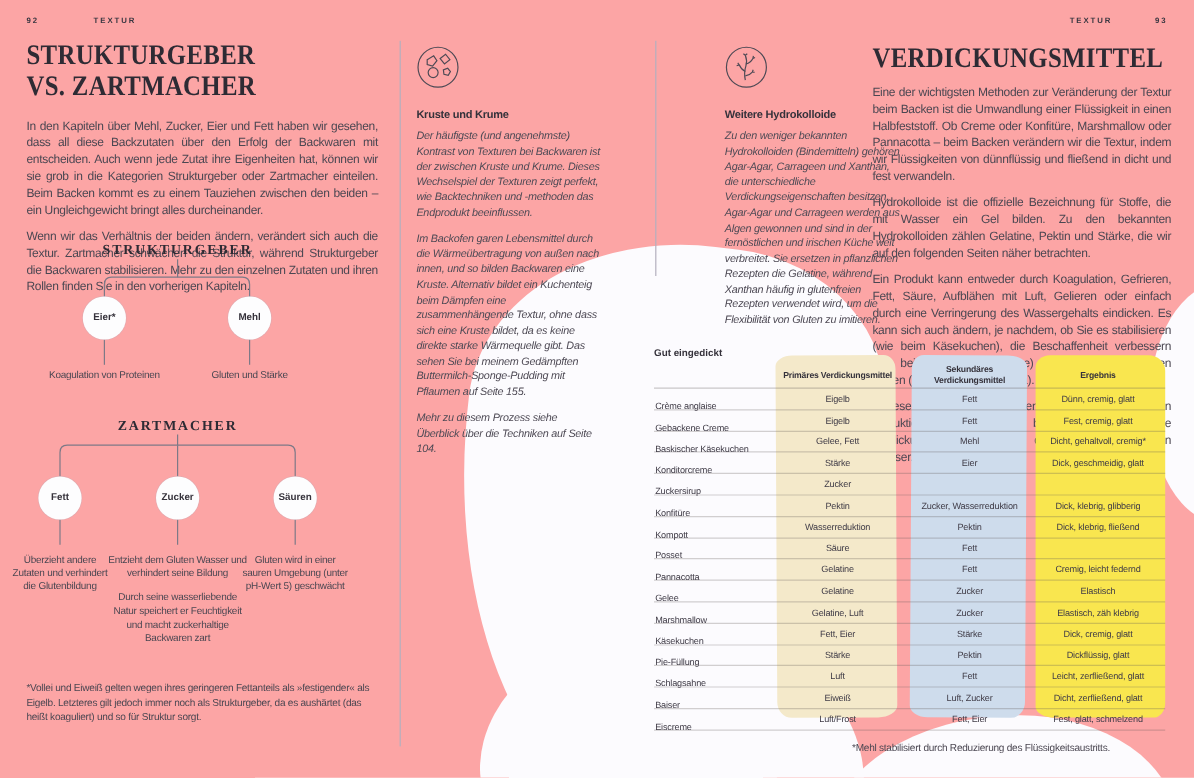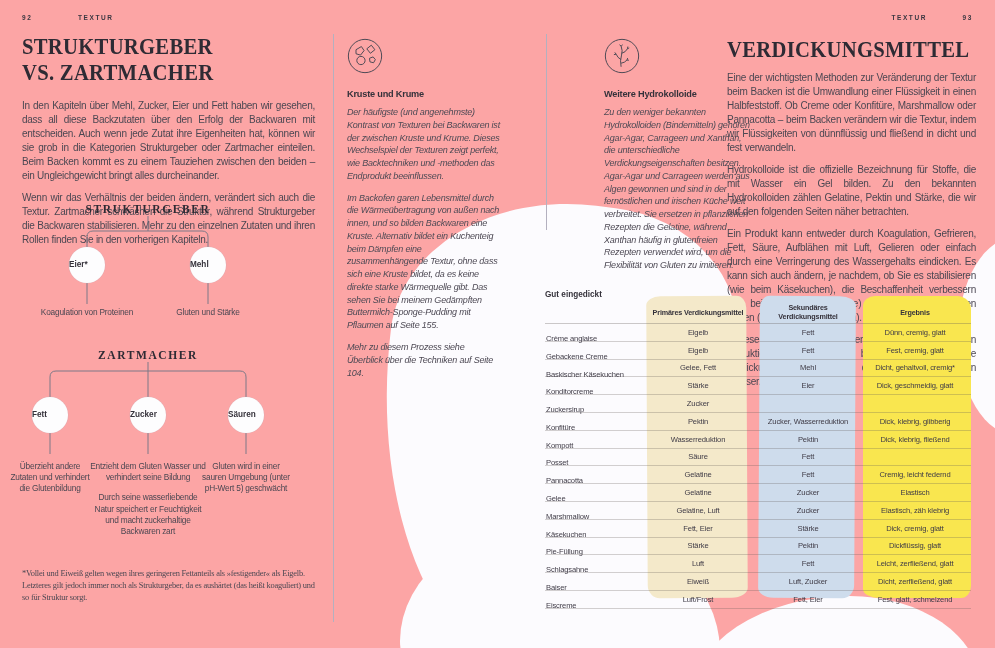--- a/index.html
+++ b/index.html
@@ -25,21 +25,21 @@
   .side-text{font-style:italic; font-size:9px; letter-spacing:-.2px; line-height:1.42; color:#4e4a55;}
   .side-text p{margin:0 0 9px 0;}
   .icon-circle{width:36px; height:36px; margin-bottom:11px;}
   
   .diag-head{
     font-family:"Liberation Serif", serif; font-weight:bold; font-size:11.5px;
     letter-spacing:1.6px; color:#2e2b34; text-align:center;
   }
   .node{
     position:absolute; width:36px; height:36px; border-radius:50%; background:#fdfdfe;
-    font-size:8.2px; font-weight:bold; color:#35323b; line-height:36px;
+    font-size:8.2px; font-weight:bold; color:#35323b; text-align:center; line-height:36px;
     box-shadow:0 0 0 .5px rgba(180,177,192,.35);
   }
   .node-caption{position:absolute; font-size:8.3px; letter-spacing:-.2px; line-height:1.35; text-align:center; color:#4b4752;}
   .node-caption p{margin:0 0 9px 0;}
   .footnote{font-size:8.4px; letter-spacing:-.2px; line-height:1.4; color:#4b4752;}
   
   .table-label{font-size:8.2px; font-weight:bold; color:#35323b;}
   .ttable{position:absolute; left:545px; top:301px; width:426px;}
   .stripe{position:absolute; top:-5px; height:302px; z-index:0;}
   .stripe.s1{left:102px; width:100px; border-radius:14px 10px 16px 12px / 9px 12px 10px 13px; transform:rotate(-.3deg);}
@@ -106,21 +106,21 @@
     <p>Überzieht andere Zutaten und verhindert die Glutenbildung</p>
   </div>
   <div class="node-caption" style="left:88px; top:461px; width:120px;">
     <p>Entzieht dem Gluten Wasser und verhindert seine Bildung</p>
     <p>Durch seine wasserliebende Natur speichert er Feuchtigkeit und macht zuckerhaltige Backwaren zart</p>
   </div>
   <div class="node-caption" style="left:201px; top:461px; width:90px;">
     <p>Gluten wird in einer sauren Umgebung (unter pH-Wert 5) geschwächt</p>
   </div>
 
-  <div class="abs footnote" style="left:22px; top:568px; width:293px;font-family:Liberation Serif, serif;">*Vollei und Eiweiß gelten wegen ihres geringeren Fettanteils als »festigender« als Eigelb. Letzteres gilt jedoch immer noch als Strukturgeber, da es aushärtet (das heißt koaguliert) und so für Struktur sorgt.</div>
+  <div class="abs footnote" style="left:22px; top:568px; width:293px;">*Vollei und Eiweiß gelten wegen ihres geringeren Fettanteils als »festigender« als Eigelb. Letzteres gilt jedoch immer noch als Strukturgeber, da es aushärtet (das heißt koaguliert) und so für Struktur sorgt.</div>
 
   <div class="vrule" style="left:333px; top:34px; height:588px;"></div>
   <div class="abs" style="left:347px; top:38px; width:153px;">
     <svg class="icon-circle" viewBox="0 0 40 40">
       <circle class="icon-stroke" cx="20" cy="20" r="18.5" stroke-width=".9"></circle>
       <polygon class="icon-stroke" points="10,13 16,9.5 19,14 15,19 10,17.5"></polygon>
       <polygon class="icon-stroke" points="22,12 27,8 31,13 26,17"></polygon>
       <circle class="icon-stroke" cx="15.5" cy="25" r="4.6"></circle>
       <polygon class="icon-stroke" points="25,22.5 29,21 31.5,24 29.5,27.5 25.5,26.5"></polygon>
     </svg>
@@ -265,14 +265,15 @@
         </div>
         <div class="t-row">
           <div class="c-label">Eiscreme</div>
           <div class="c-primary">Luft/Frost</div>
           <div class="c-secondary">Fett, Eier</div>
           <div class="c-result">Fest, glatt, schmelzend</div>
         </div>
       </div>
   </div>
 
+  <div class="abs footnote" style="left:645px; top:618px; width:345px; text-align:center;">*Mehl stabilisiert durch Reduzierung des Flüssigkeitsaustritts.</div>
 
 </div>
 
 </body></html>

